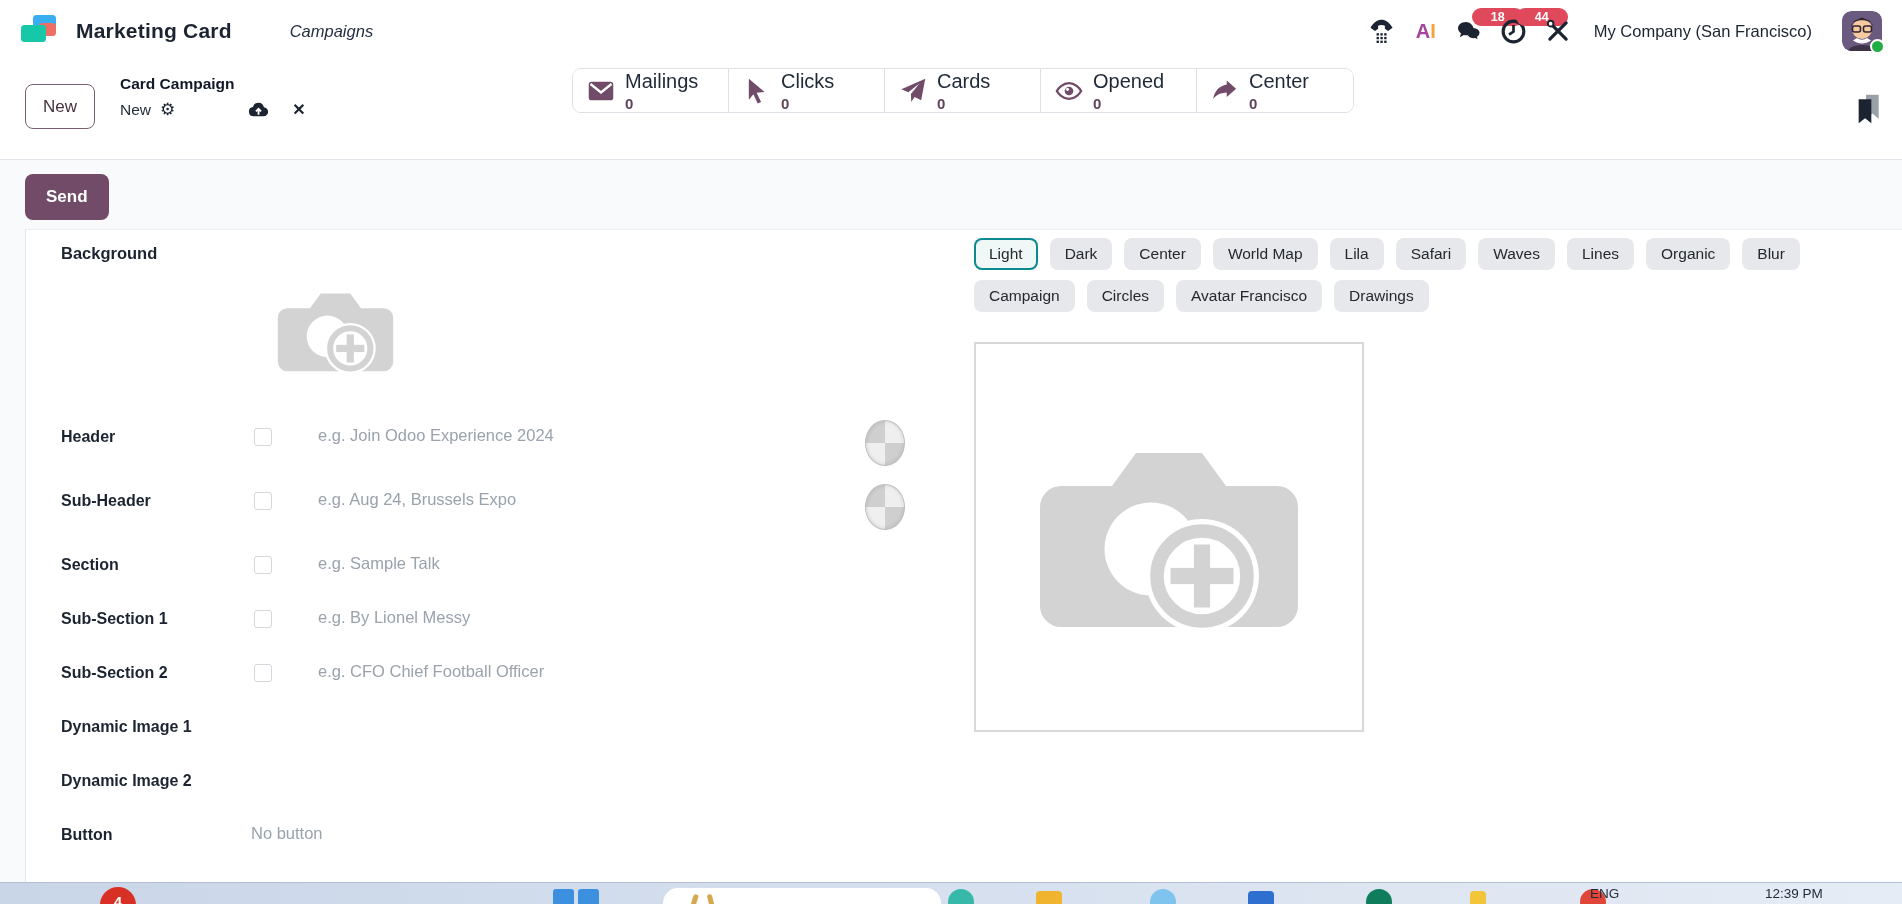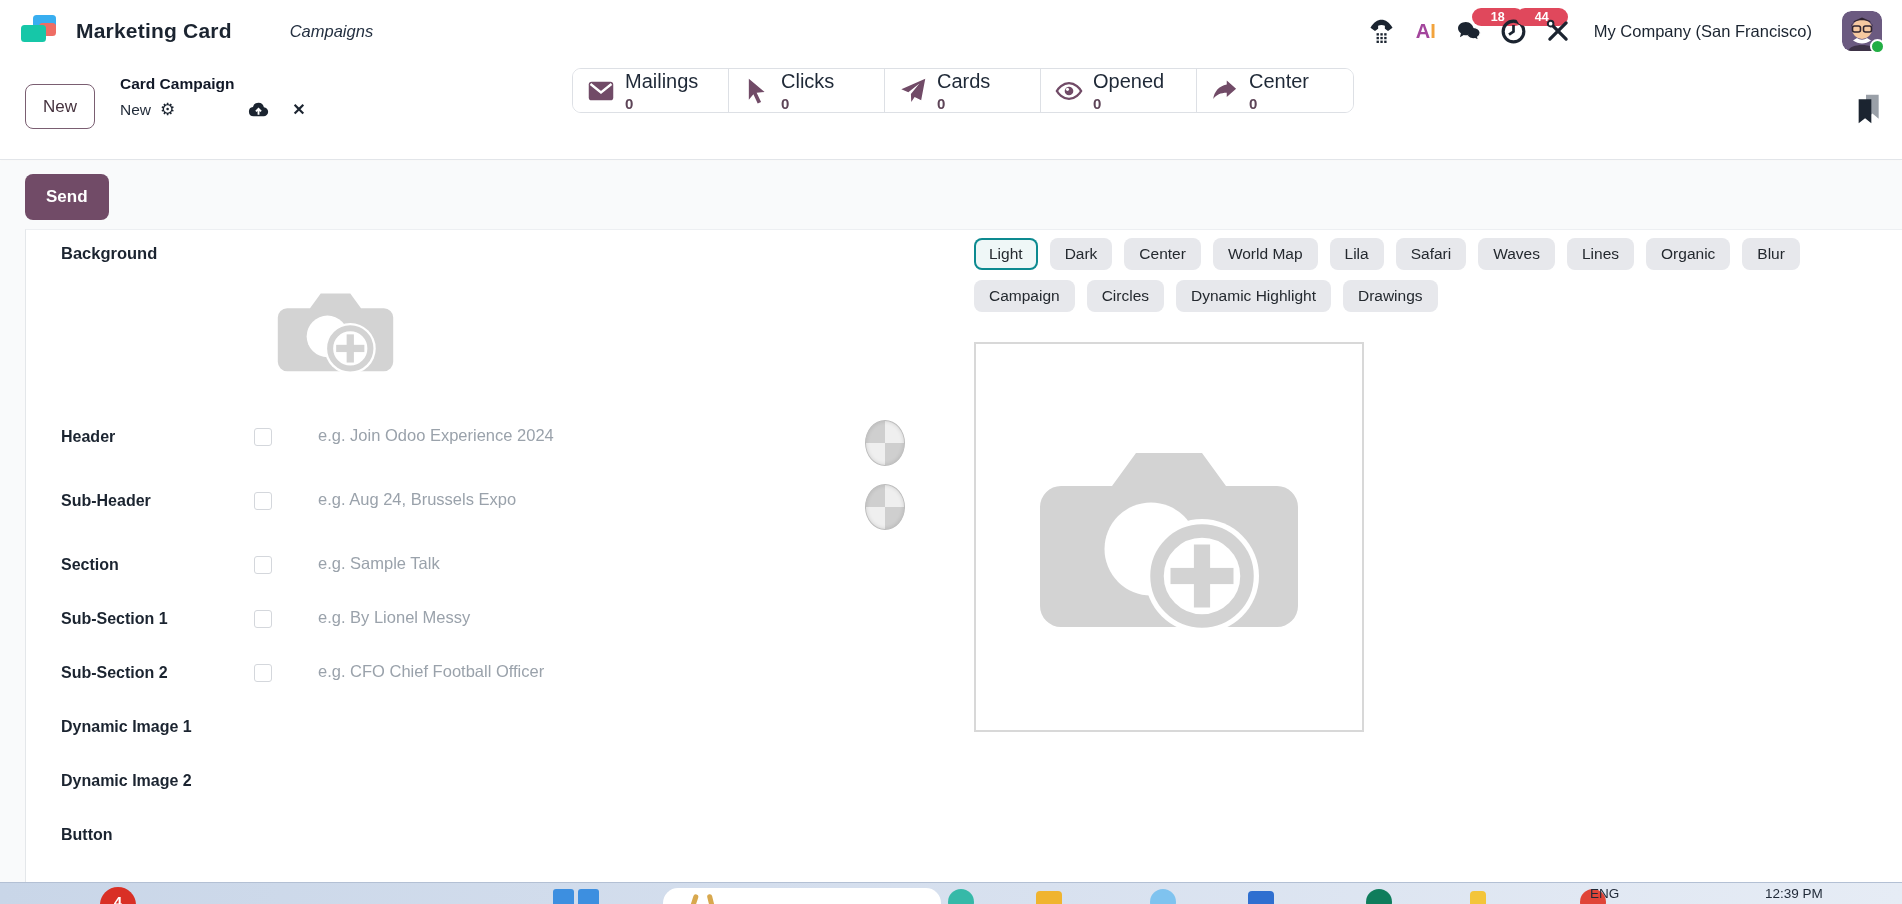--- a/index.html
+++ b/index.html
@@ -309,38 +309,41 @@
         <div class="field-row md">
           <span class="field-label">Dynamic Image 1</span>
           <span class="field-content"></span>
         </div>
         <div class="field-row md">
           <span class="field-label">Dynamic Image 2</span>
           <span class="field-content"></span>
         </div>
         <div class="field-row md">
           <span class="field-label">Button</span>
+          <span class="field-content">
+            <span class="static-value">No button</span>
+          </span>
         </div>
       </div>
 
     <div class="right-col">
       <div class="style-btns">
           <button class="style-btn selected">Light</button>
           <button class="style-btn">Dark</button>
           <button class="style-btn">Center</button>
           <button class="style-btn">World Map</button>
           <button class="style-btn">Lila</button>
           <button class="style-btn">Safari</button>
           <button class="style-btn">Waves</button>
           <button class="style-btn">Lines</button>
           <button class="style-btn">Organic</button>
           <button class="style-btn">Blur</button>
           <button class="style-btn">Campaign</button>
           <button class="style-btn">Circles</button>
-          <button class="style-btn">Dynamic Highlight</button>
+          <button class="style-btn">Avatar Francisco</button>
           <button class="style-btn">Drawings</button>
         </div>
       <div class="preview-card">
         <svg class="preview-camera" viewBox="0 0 100 76">
           <path d="M14 21h17l8-11h22l8 11h17a7 7 0 017 7v33a7 7 0 01-7 7H14a7 7 0 01-7-7V28a7 7 0 017-7z" fill="#d3d3d3"></path>
           <circle cx="44" cy="42" r="15.5" fill="#fff"></circle>
           <circle cx="61" cy="51" r="19" fill="#fff"></circle>
           <circle cx="61" cy="51" r="15" fill="none" stroke="#d3d3d3" stroke-width="4.5"></circle>
           <rect x="50.5" y="48.3" width="21" height="5.4" fill="#d3d3d3"></rect>
           <rect x="58.3" y="40.5" width="5.4" height="21" fill="#d3d3d3"></rect>

